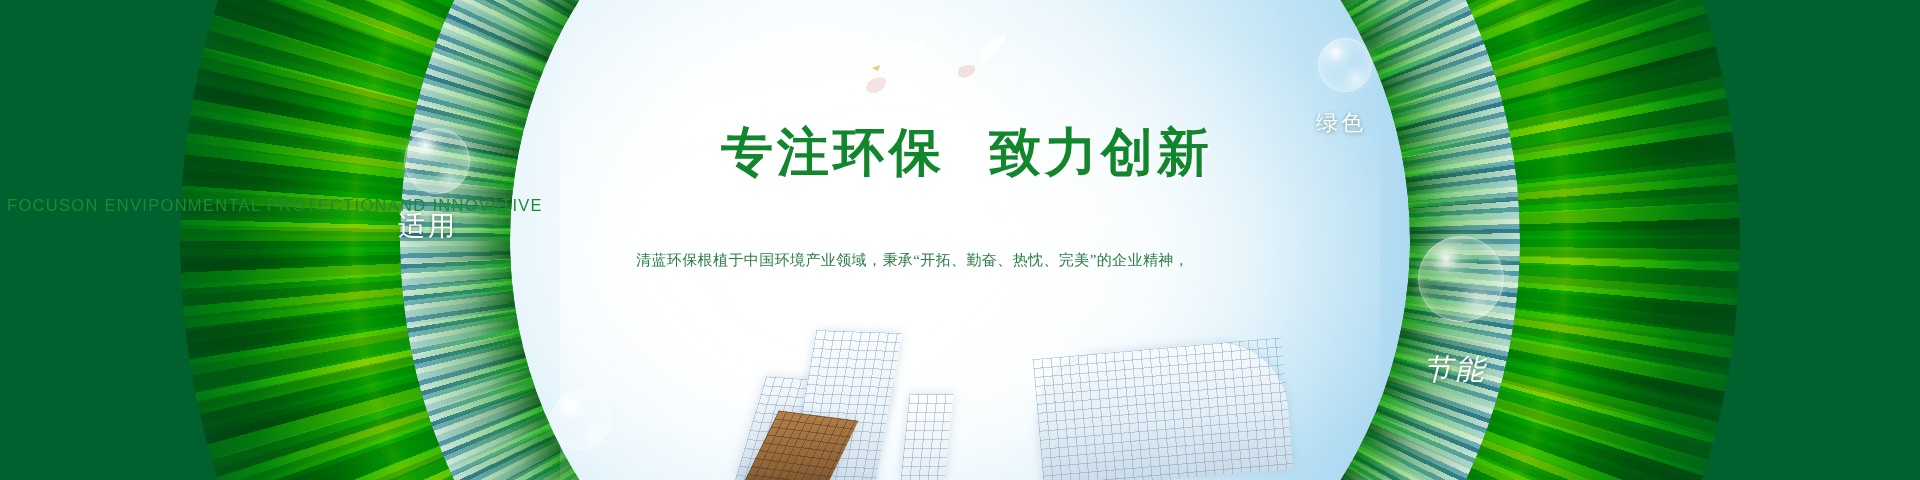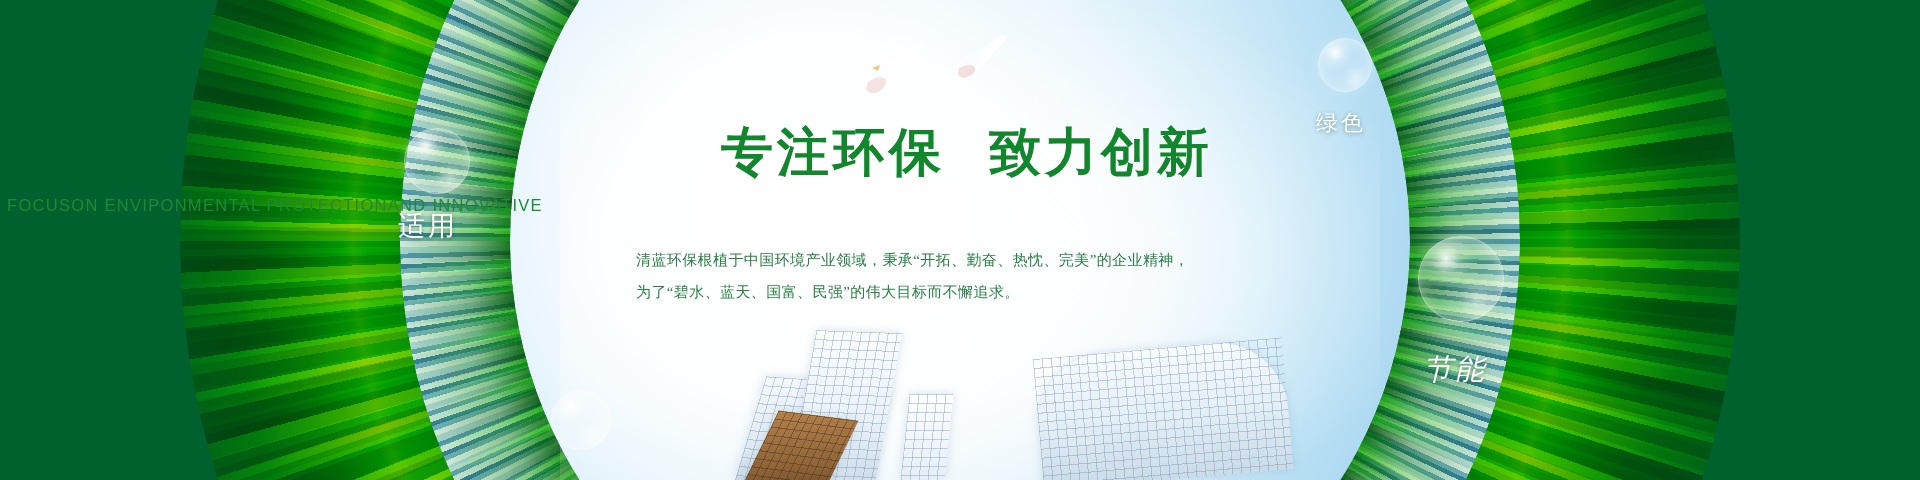--- a/index.html
+++ b/index.html
@@ -245,17 +245,16 @@
   <div class="kw kw-jieneng">
     <div class="bubble"></div>
     <div class="kw-label">节能</div>
   </div>
 
   <div class="copy">
     <div class="headline">专注环保  致力创新</div>
     <div class="subhead">FOCUSON ENVIPONMENTAL PROTECTIONAND INNOVATIVE</div>
     <div class="para">
       <span>清蓝环保根植于中国环境产业领域，秉承“开拓、勤奋、热忱、完美”的企业精神，</span>
-      <span>为了“碧水、蓝天、国富、民强”的伟大目标而不懈追求。</span>
     </div>
   </div>
 
 </div>
 
 </body></html>

